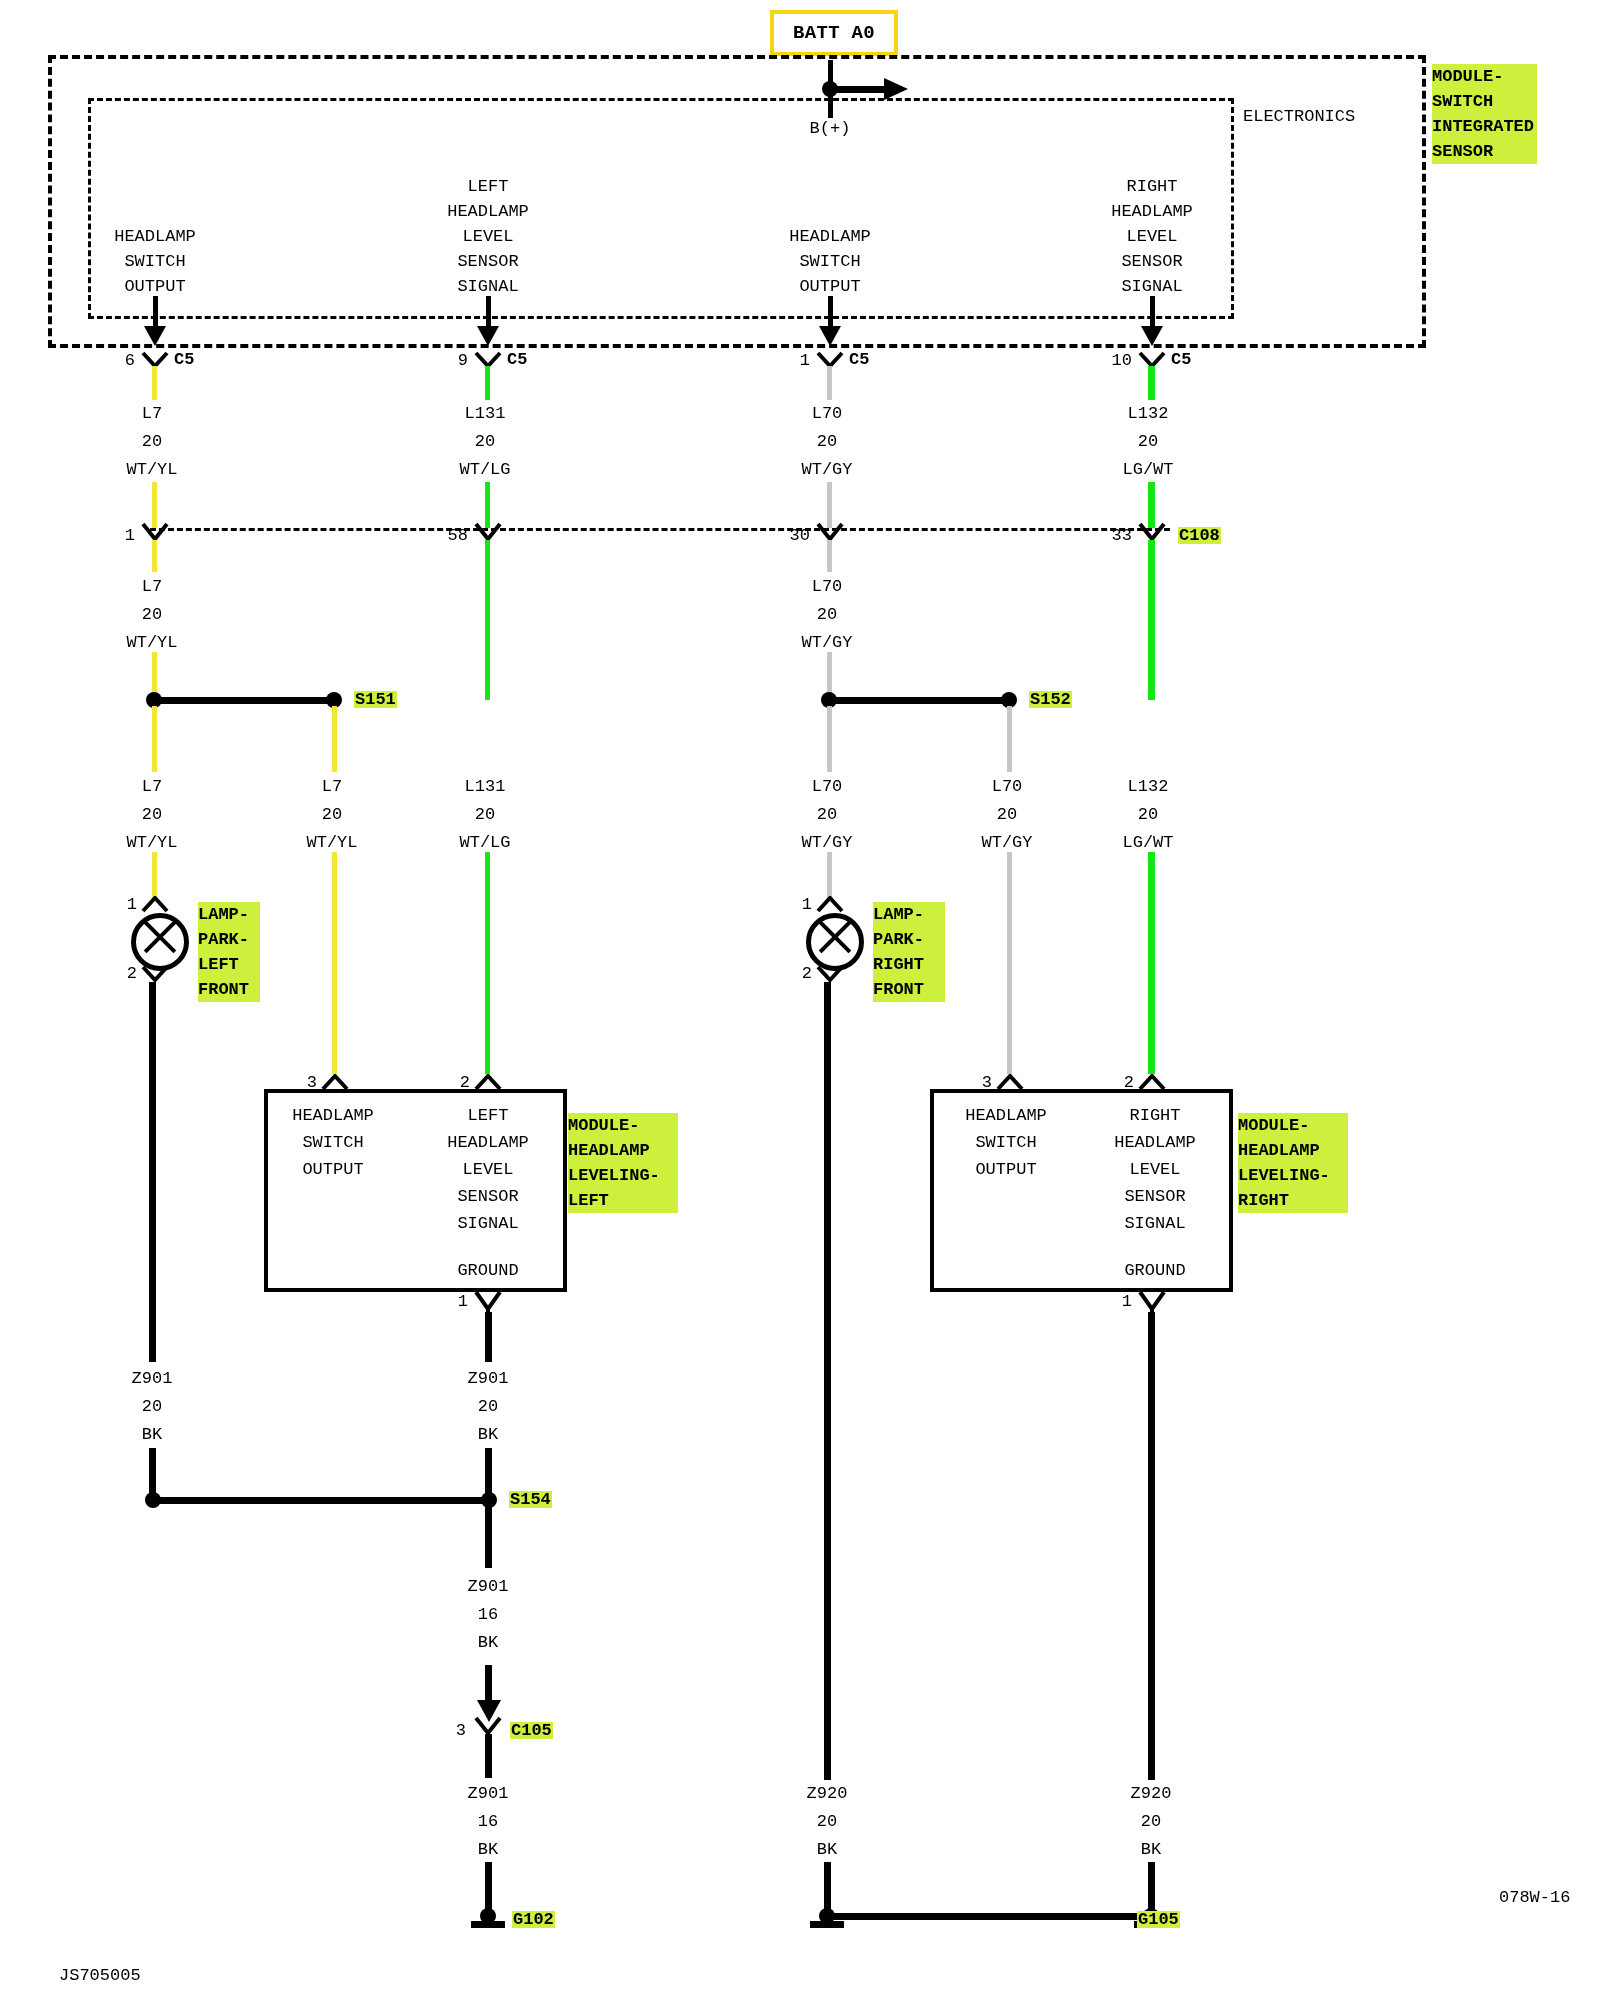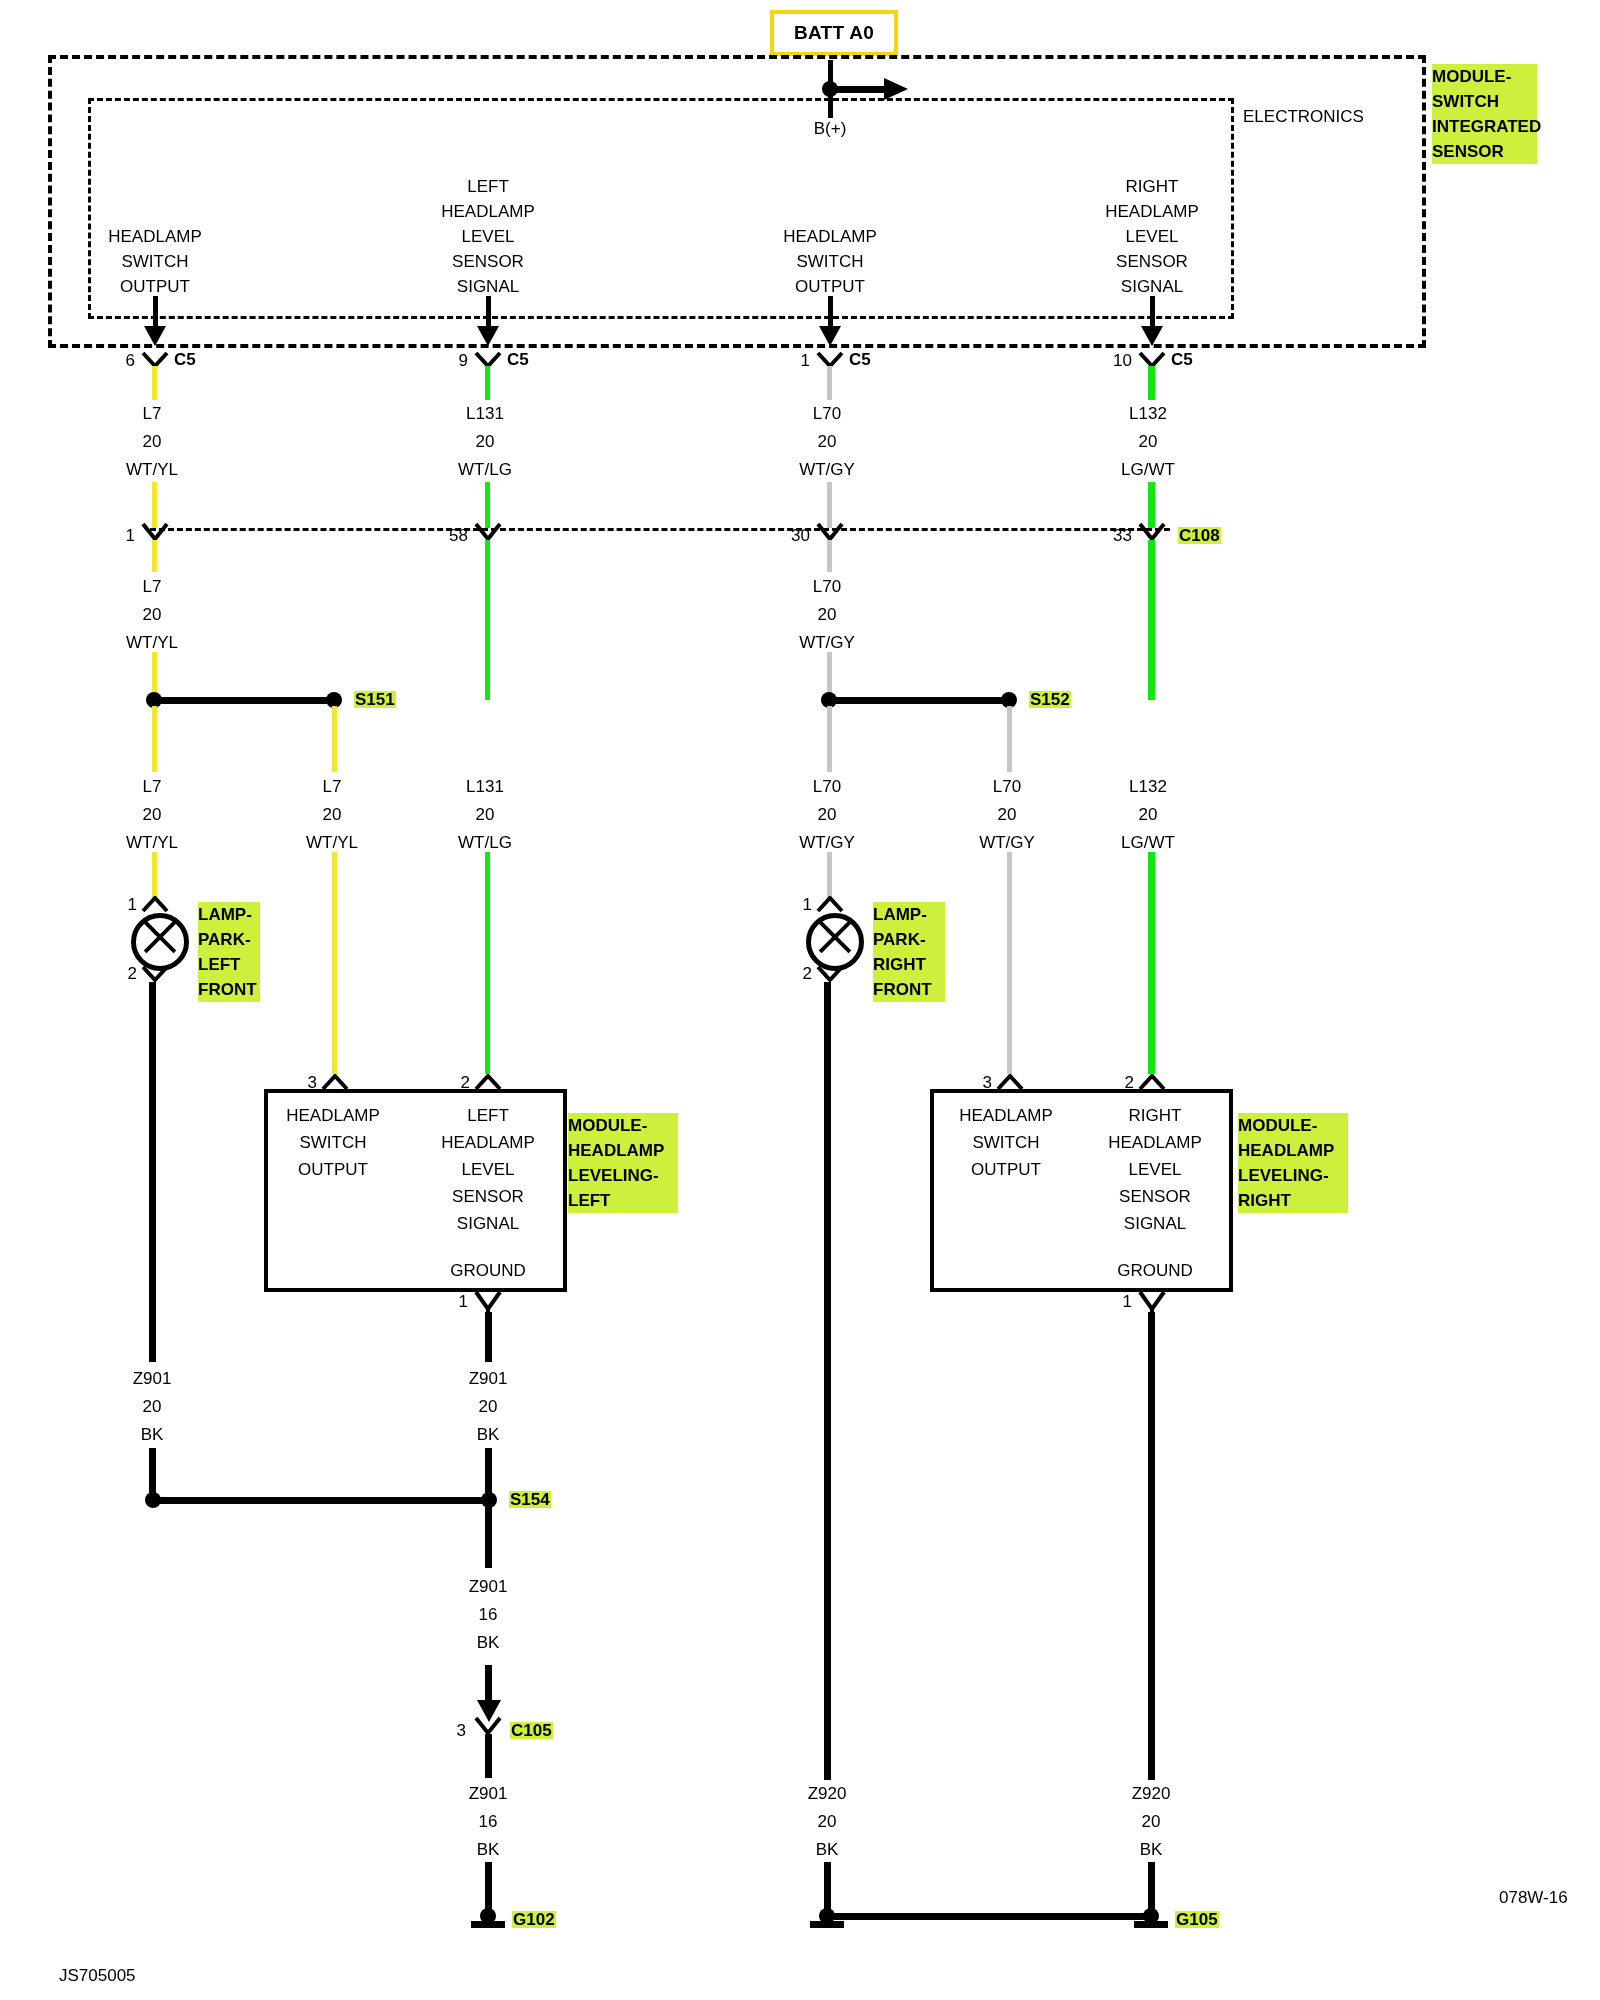--- a/index.html
+++ b/index.html
@@ -1,19 +1,19 @@
 <!DOCTYPE html>
 <html><head>
 <meta charset="utf-8">
 <style>
   html,body{margin:0;padding:0;background:#fff;}
   body{width:1600px;height:2000px;position:relative;
        font-family:"Liberation Sans","DejaVu Sans",sans-serif;
        -webkit-font-smoothing:none;}
-  #stage{position:relative;width:1600px;height:2000px;overflow:hidden;}
+  #stage{position:relative;width:1600px;height:2000px;overflow:hidden;font-family:Liberation Mono, monospace;}
 
   
   .abs{position:absolute;}
   .txt{position:absolute;font-size:17px;color:#000;white-space:nowrap;line-height:1;}
   .txt.c{transform:translateX(-50%);}
   .txt.r{transform:translateX(-100%);}
   .bold{font-weight:bold;}
   .hl{background:#ccf03c;padding:0 1px;font-weight:bold;}
   .hlblk{position:absolute;background:#ccf03c;font-weight:bold;font-size:17px;
          line-height:25px;color:#000;white-space:nowrap;}
@@ -463,18 +463,18 @@
 
   <div class="gnd" style="left:810px;top:1908px;">
     <div class="dot"></div>
     <div class="bar"></div>
   </div>
   <div class="w h blk hthk" style="left:826px;top:1913px;width:322px;"></div>
   <div class="gnd" style="left:1134px;top:1908px;">
     <div class="dot"></div>
     <div class="bar"></div>
   </div>
-  <span class="txt hl" style="left:1175px;top:1911px;">G105</span>
+  <span class="txt hl" style="left:1137px;top:1911px;">G105</span>
 
   <span class="footer" style="left:40px;top:1966px;">JS705005</span>
   <span class="footer" style="left:1480px;top:1888px;">078W-16</span>
 
 </div>
 
 </body></html>

